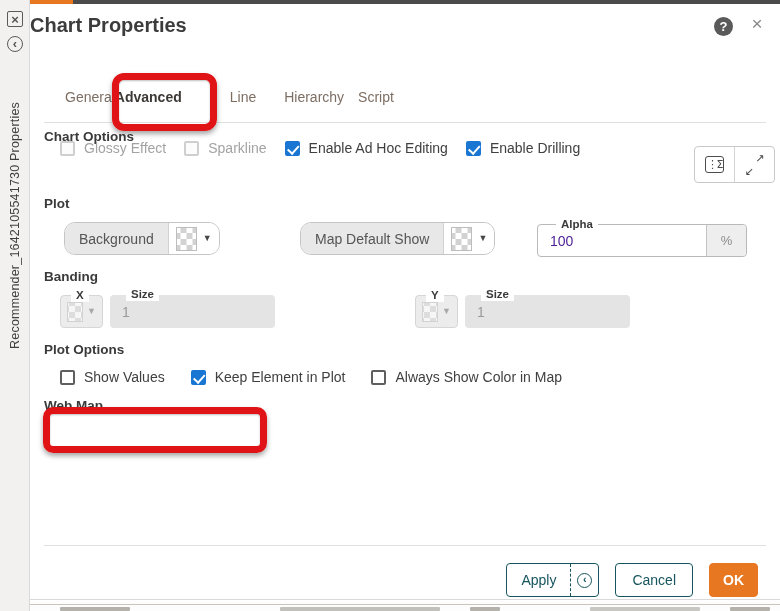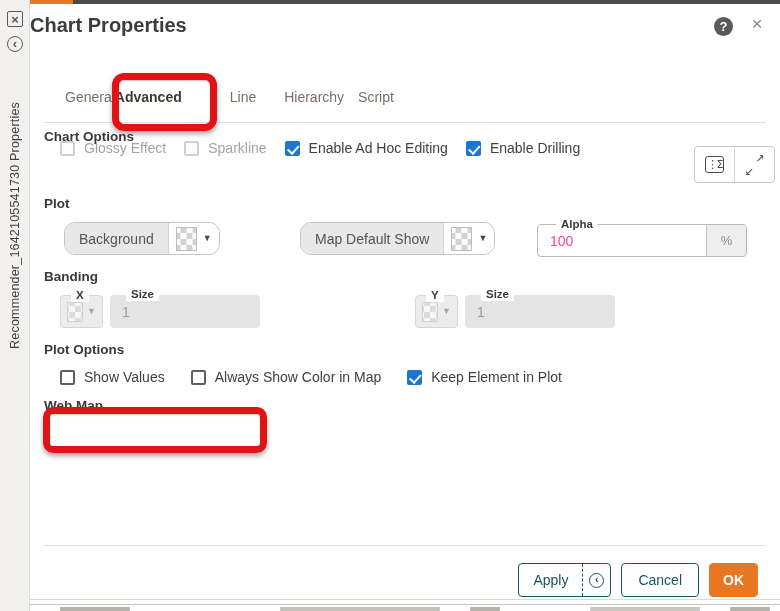--- a/index.html
+++ b/index.html
@@ -94,47 +94,47 @@
             background-size:12px 12px; background-position:center; }
   .swatch.dim { opacity:.55; }
   .dd-arrow { font-size:9px; color:#474747; line-height:1; }
   .dd-arrow.dim { color:#a8a8a8; }
 
   
   .ofield { position:absolute; height:33px; border-radius:4px; }
   .ofield .flabel { position:absolute; top:-8px; left:18px; background:#fff; padding:0 5px;
                     font-size:11.5px; font-weight:bold; color:#3a3a3a; line-height:14px; }
   .alpha-field { left:507px; top:220px; width:210px; border:1px solid #b9b9b9; background:#fff; display:flex; }
-  .alpha-field input { flex:1; border:none; outline:none; font-size:14px; color:#ec4899;
+  .alpha-field input { flex:1; border:none; outline:none; font-size:14px; color:#4c1d95;
                        padding:0 12px; background:transparent; min-width:0;
                        font-family:"Liberation Sans", sans-serif; }
   .suffix { width:40px; background:#eeeeee; border-left:1px solid #c4c4c4; color:#8b8b8b;
             font-size:13px; display:flex; align-items:center; justify-content:center;
             border-radius:0 4px 4px 0; }
 
   
   .band-dd { position:absolute; top:291px; width:43px; height:33px; background:#ececec;
              border:1px solid #d6d6d6; border-radius:4px; display:flex; align-items:center;
              justify-content:center; gap:4px; }
   .bd-x { left:30px; } .bd-y { left:385px; }
   .band-dd .swatch { width:16px; height:20px; }
-  .band-size { position:absolute; top:291px; width:150px; height:33px; background:#e4e4e4;
+  .band-size { position:absolute; top:291px; width:165px; height:33px; background:#e4e4e4;
                border:none; border-radius:4px; }
   .bs-x { left:80px; } .bs-y { left:435px; }
   .band-size input { width:100%; height:100%; border:none; outline:none; background:transparent;
                      font-size:14px; color:#9a9a9a; padding:0 12px;
                      font-family:"Liberation Sans", sans-serif; }
   .band-dd .flabel, .band-size .flabel { position:absolute; top:-8px; background:#fff; padding:0 5px;
                      font-size:11.5px; font-weight:bold; color:#3a3a3a; line-height:14px; }
   .band-dd .flabel { left:10px; }
   .band-size .flabel { left:16px; }
 
   
   .footer-divider { position:absolute; left:14px; top:541px; width:722px; border-top:1px solid #e0e0e0; }
-  .footer { position:absolute; right:22px; top:559px; display:flex; gap:10px; }
+  .footer { position:absolute; right:22px; top:559px; display:flex; gap:16px; }
   .btn { height:34px; border:1px solid #17555e; border-radius:4px; background:#fff;
          color:#17555e; font-size:14px; display:flex; align-items:center; cursor:pointer; }
   .btn-apply { padding:0; }
   .btn-apply .apl { padding:0 14px; }
   .btn-apply .apl-more { width:28px; height:100%; display:flex; align-items:center; justify-content:center;
                          border-left:1px dashed #17555e; }
   .apl-circ { width:15px; height:15px; border:1.4px solid #17555e; border-radius:50%;
               display:flex; align-items:center; justify-content:center; font-size:11px;
               font-weight:bold; padding-bottom:2px; }
   .btn-cancel { padding:0 16px; }
@@ -257,26 +257,26 @@
       <input type="text" disabled="" value="1" style="">
     </div>
 
     <div class="heading h-plot-options">Plot Options</div>
     <div class="cb-row row-plot-options">
       <label class="cb-item">
         <span class="cb unchecked"></span>
         <span class="cb-label">Show Values</span>
       </label>
       <label class="cb-item">
+        <span class="cb checked"></span>
+        <span class="cb-label">Keep Element in Plot</span>
+      </label>
+      <label class="cb-item">
         <span class="cb unchecked"></span>
         <span class="cb-label">Always Show Color in Map</span>
-      </label>
-      <label class="cb-item">
-        <span class="cb checked"></span>
-        <span class="cb-label">Keep Element in Plot</span>
       </label>
     </div>
 
     <div class="heading h-web-map">Web Map</div>
 
     <div class="footer-divider"></div>
     <div class="footer">
       <div class="btn btn-apply">
         <span class="apl">Apply</span>
         <span class="apl-more">

